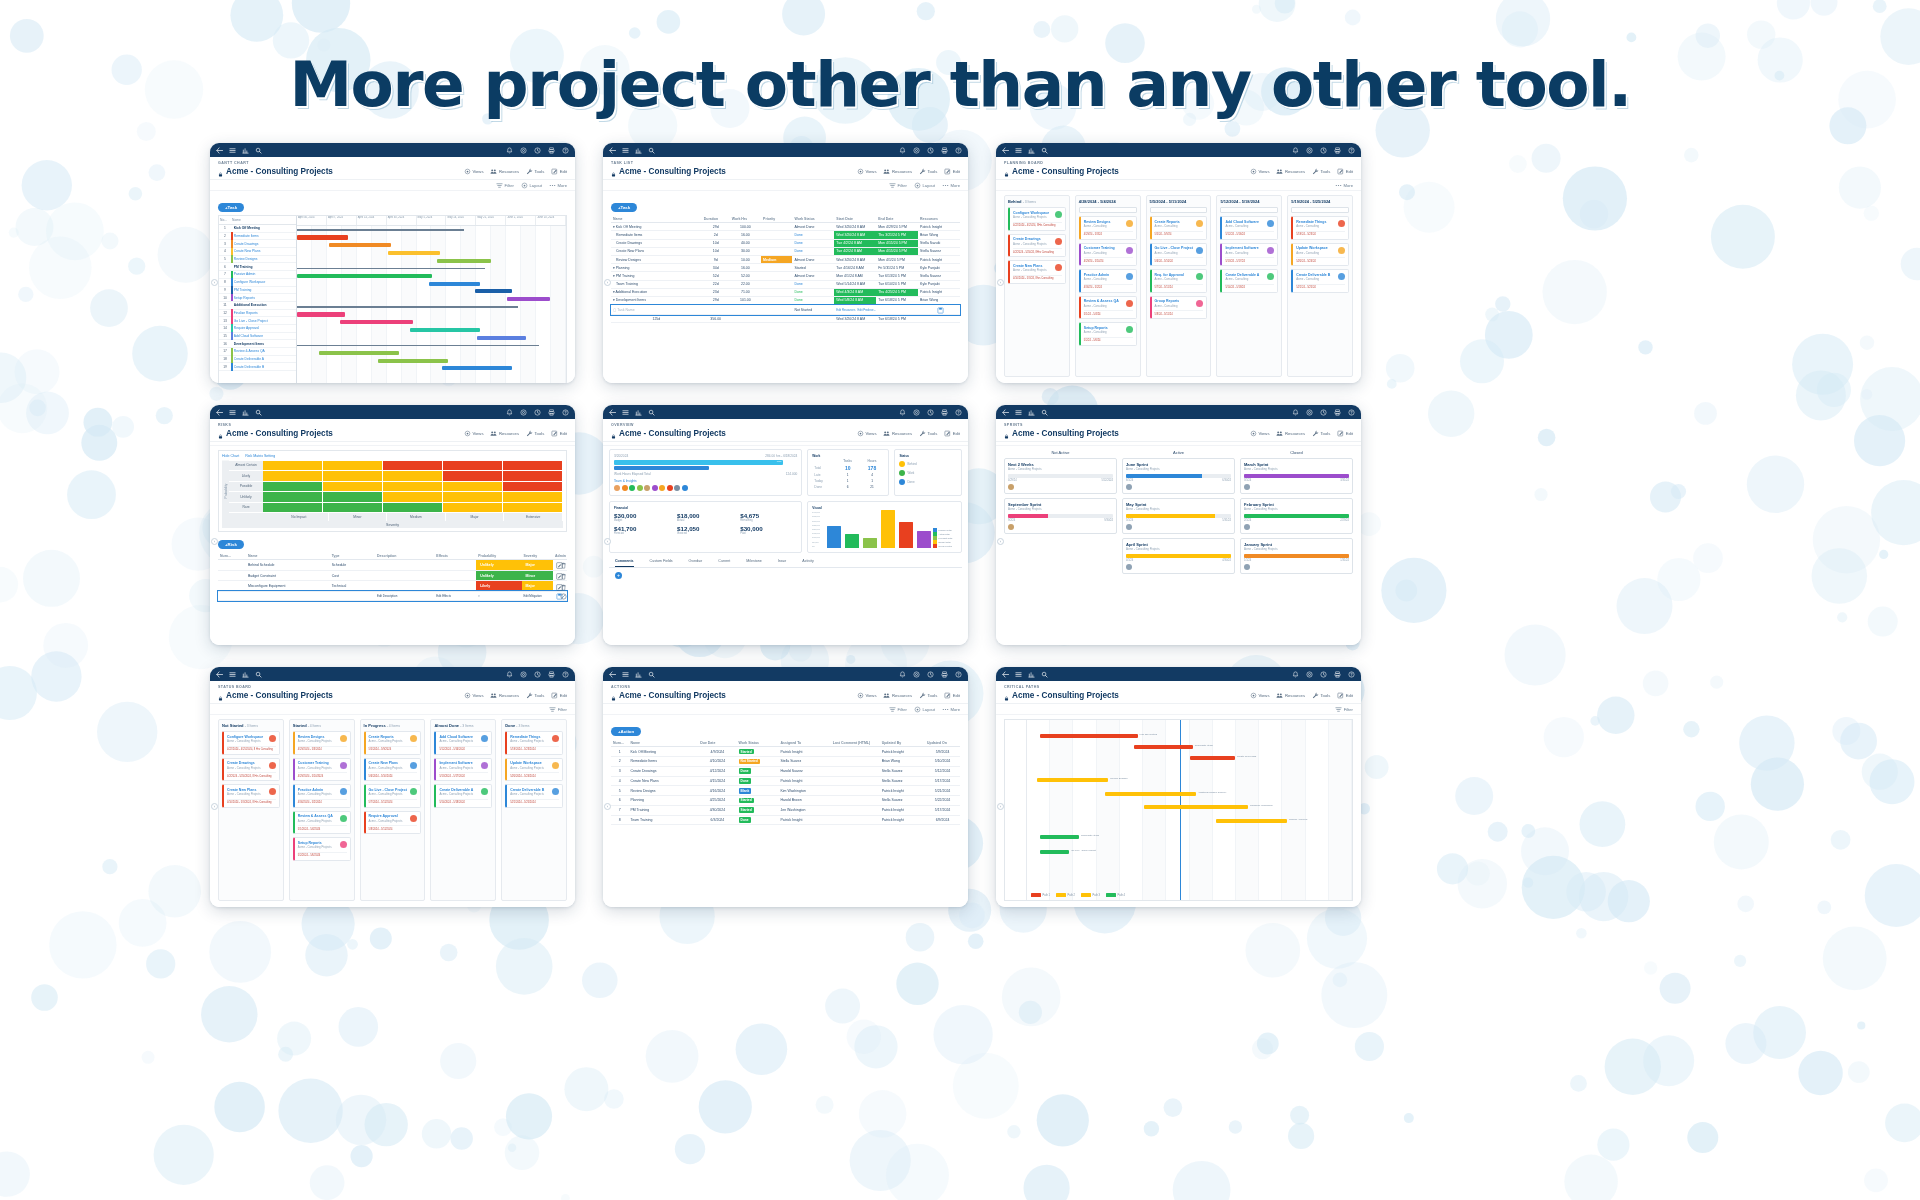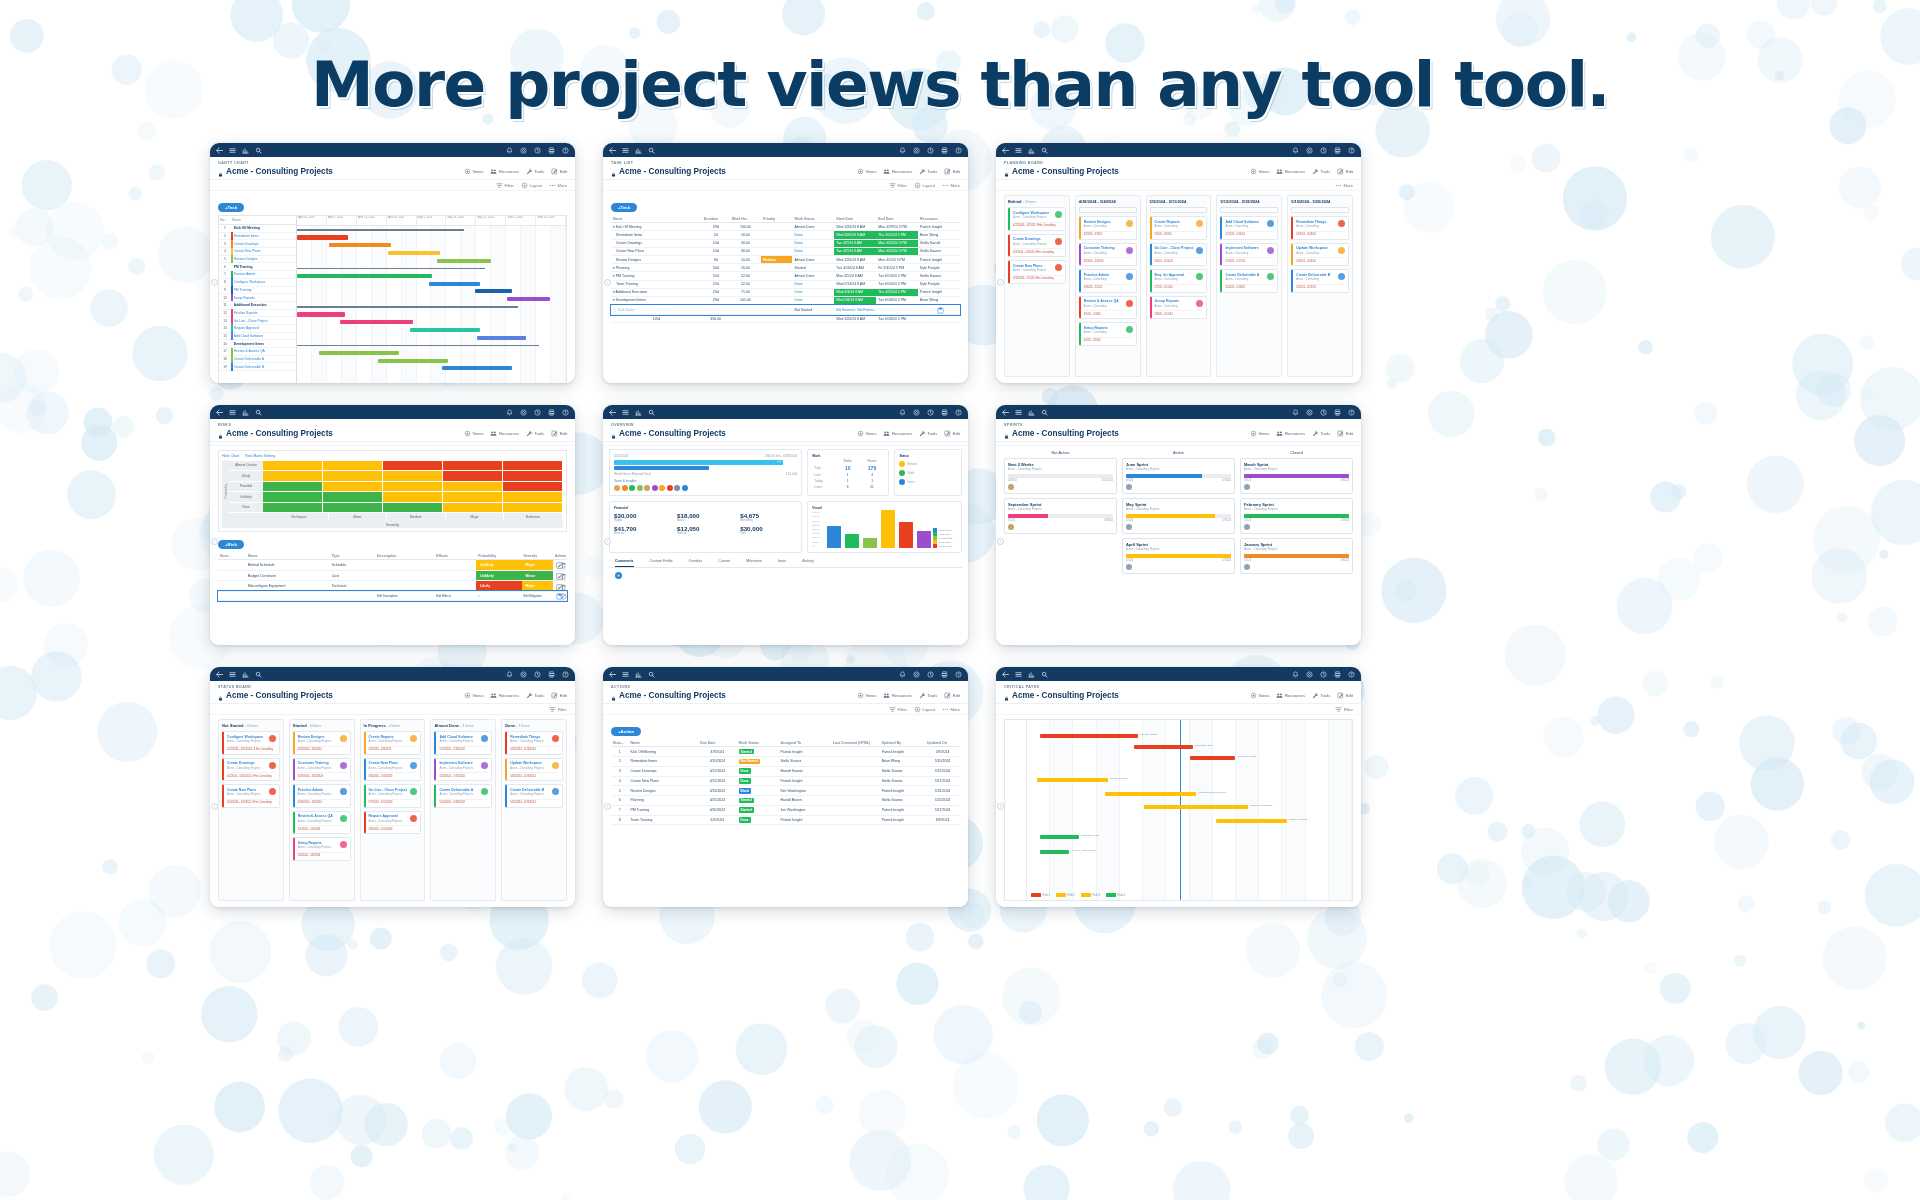--- a/index.html
+++ b/index.html
@@ -601,21 +601,21 @@
     <circle cx="578.3" cy="618.7" r="25.6" fill="#d4e9f5" opacity="0.39"></circle>
     <circle cx="740.5" cy="341.1" r="28.8" fill="#d4e9f5" opacity="0.53"></circle>
     <circle cx="183.7" cy="1154.8" r="30.1" fill="#d4e9f5" opacity="0.47"></circle>
     <circle cx="448.6" cy="378.4" r="7.8" fill="#d4e9f5" opacity="0.21"></circle>
     <circle cx="871.5" cy="219.3" r="29.6" fill="#d4e9f5" opacity="0.53"></circle>
     <circle cx="291.0" cy="40.4" r="18.2" fill="#d4e9f5" opacity="0.41"></circle>
     <circle cx="34.5" cy="227.0" r="19.0" fill="#d4e9f5" opacity="0.29"></circle>
     <circle cx="504.8" cy="853.1" r="5.9" fill="#d4e9f5" opacity="0.24"></circle>
   </svg>
 
-<div class="hero-title">More project views than any tool tool.</div>
+<div class="hero-title">More project other than any other tool.</div>
 
 <div id="grid">
     <div class="panel">
   <div class="appbar">
     <div class="icos-l">
           <span class="ico">
             <svg viewBox="0 0 16 16">
               <path d="M7 2 L2 8 L7 14 M2 8 H15" stroke="#fff" stroke-width="1.6" fill="none" stroke-linecap="round"></path>
             </svg>
           </span>

